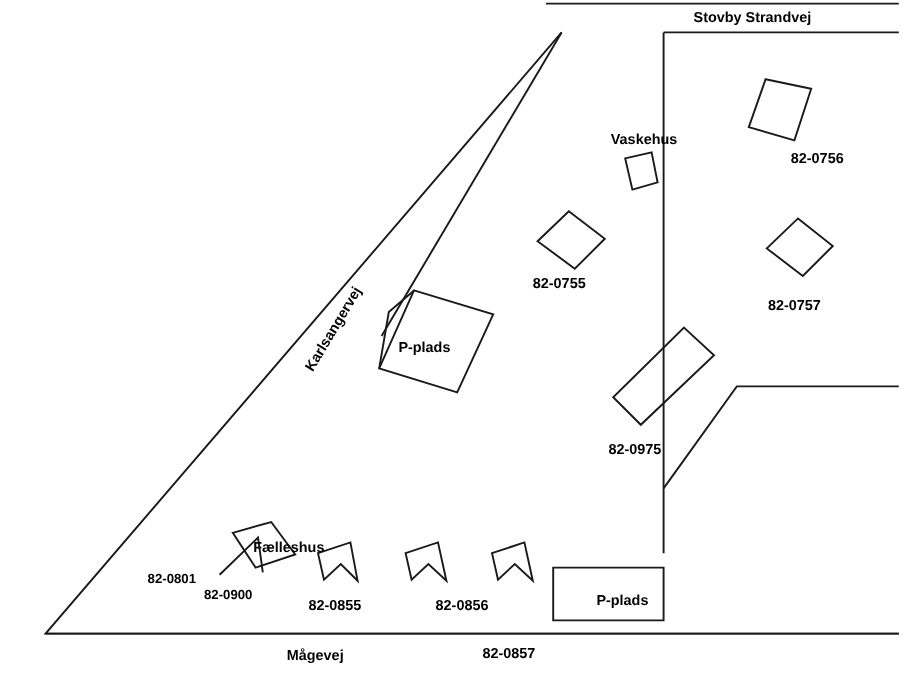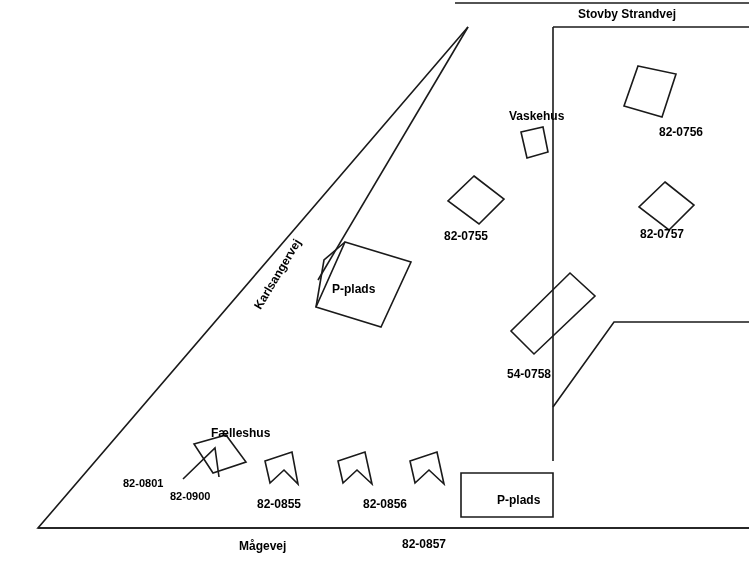--- a/index.html
+++ b/index.html
@@ -89,27 +89,27 @@
   <div class="lbl rot" style="left:252px; top:305px; transform: rotate(-59deg);">Karlsangervej</div>
 
   <div class="lbl" style="left:239px; top:540px;">Mågevej</div>
 
   <div class="lbl" style="left:509px; top:110px;">Vaskehus</div>
 
   <div class="lbl" style="left:631px; top:126px;padding-left:28px;">82-0756</div>
 
   <div class="lbl" style="left:444px; top:230px;">82-0755</div>
 
-  <div class="lbl" style="left:640px; top:228px;">82-0757</div>
+  <div class="lbl" style="left:640px; top:248px;">82-0757</div>
 
   <div class="lbl" style="left:332px; top:283px;">P-plads</div>
 
-  <div class="lbl" style="left:507px; top:368px;">54-0758</div>
+  <div class="lbl" style="left:507px; top:368px;">82-0975</div>
 
-  <div class="lbl" style="left:211px; top:427px;">Fælleshus</div>
+  <div class="lbl" style="left:211px; top:450px;">Fælleshus</div>
 
   <div class="lbl small" style="left:123px; top:478px;">82-0801</div>
 
   <div class="lbl small" style="left:170px; top:491px;">82-0900</div>
 
   <div class="lbl" style="left:257px; top:498px;">82-0855</div>
 
   <div class="lbl" style="left:331px; top:498px;padding-left:32px;">82-0856</div>
 
   <div class="lbl" style="left:402px; top:498px;margin-top:40px;">82-0857</div>

